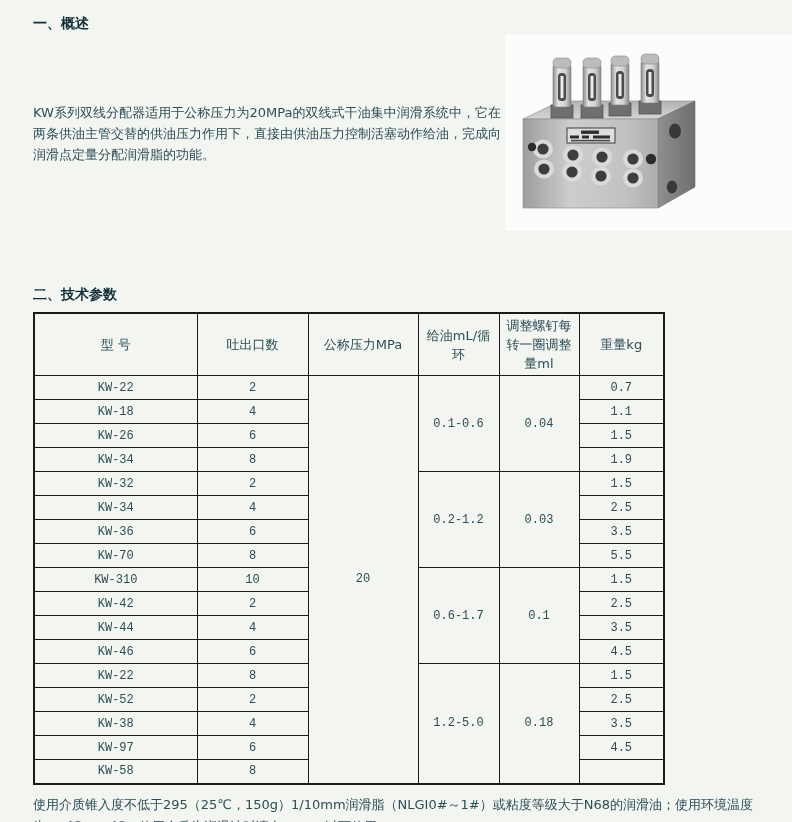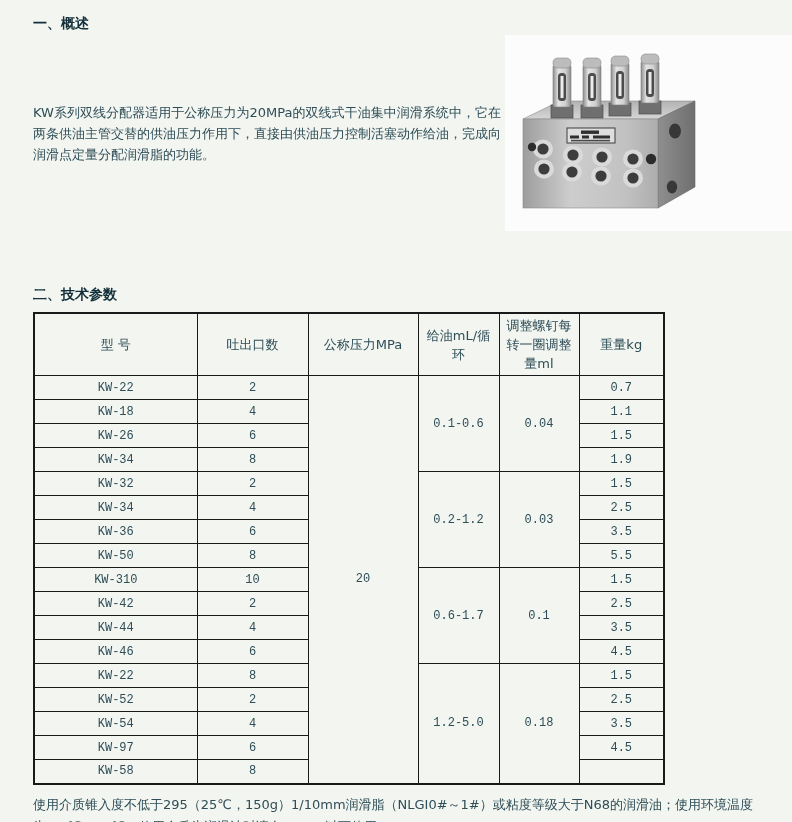--- a/index.html
+++ b/index.html
@@ -249,21 +249,21 @@
           <td>KW-34</td>
           <td>4</td>
           <td>2.5</td>
         </tr>
         <tr>
           <td>KW-36</td>
           <td>6</td>
           <td>3.5</td>
         </tr>
         <tr>
-          <td>KW-50</td>
+          <td>KW-70</td>
           <td>8</td>
           <td>5.5</td>
         </tr>
         <tr>
           <td>KW-310</td>
           <td>10</td>
           <td rowspan="4">0.6-1.7</td>
           <td rowspan="4">0.1</td>
           <td>1.5</td>
         </tr>
@@ -288,21 +288,21 @@
           <td rowspan="5">1.2-5.0</td>
           <td rowspan="5">0.18</td>
           <td>1.5</td>
         </tr>
         <tr>
           <td>KW-52</td>
           <td>2</td>
           <td>2.5</td>
         </tr>
         <tr>
-          <td>KW-54</td>
+          <td>KW-38</td>
           <td>4</td>
           <td>3.5</td>
         </tr>
         <tr>
           <td>KW-97</td>
           <td>6</td>
           <td>4.5</td>
         </tr>
         <tr>
           <td>KW-58</td>

